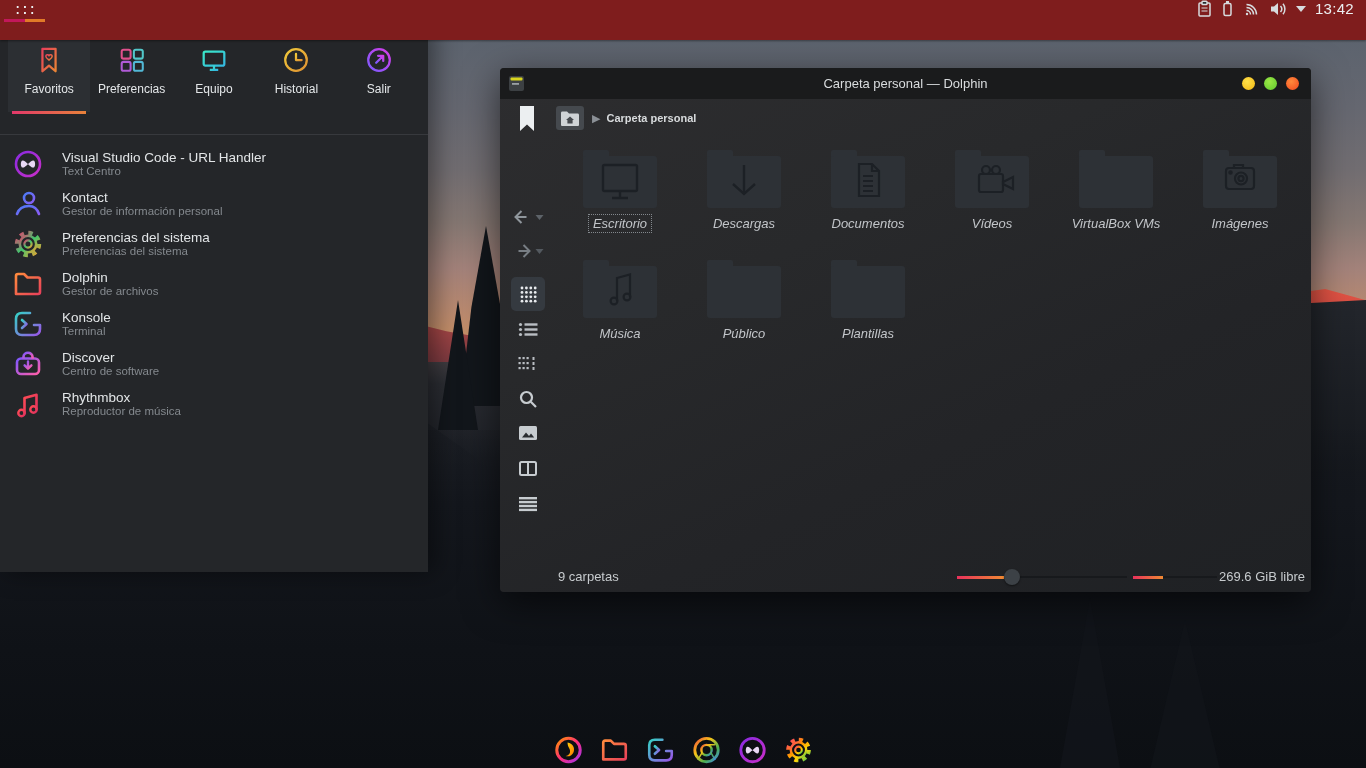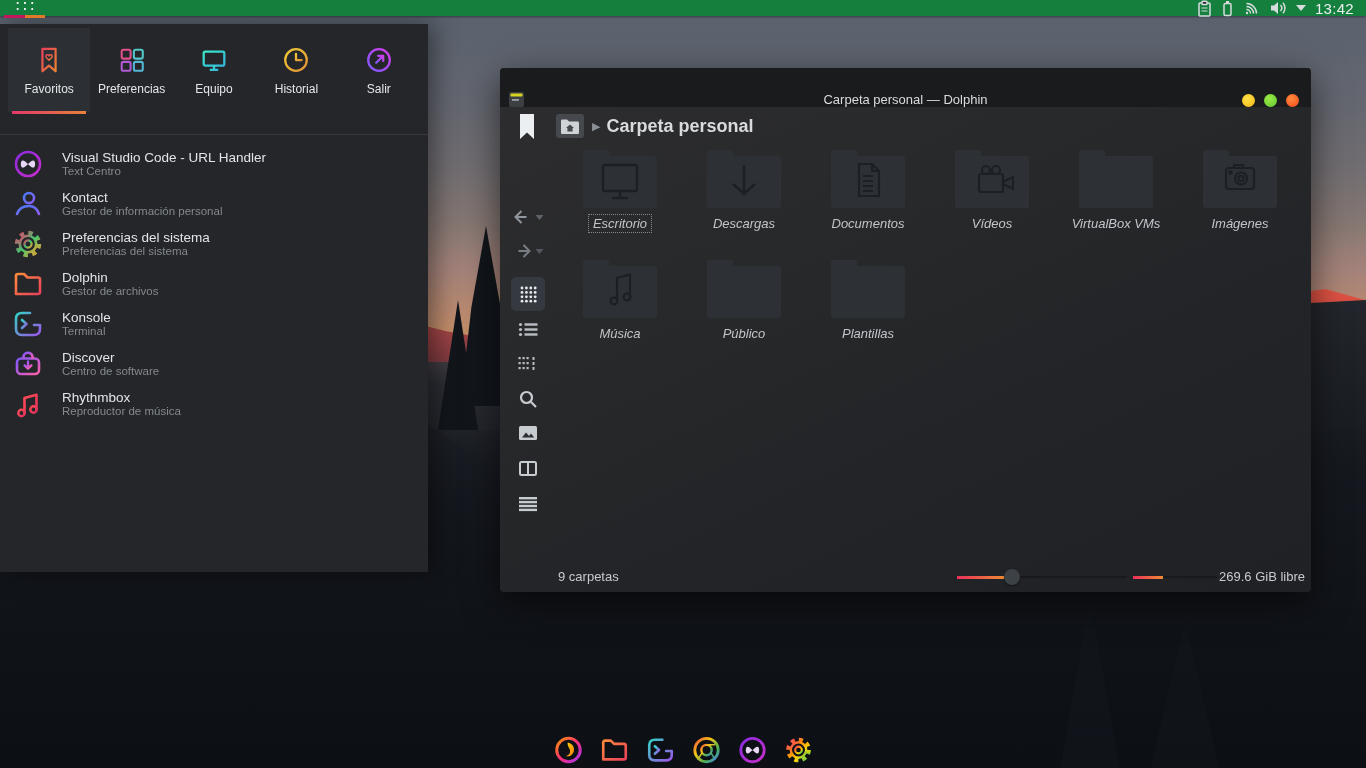--- a/index.html
+++ b/index.html
@@ -21,22 +21,22 @@
     background:linear-gradient(180deg,#23262c,#15181d 40%,#101318);
     clip-path:polygon(0 14%,30% 6%,60% 2%,100% 0,100% 100%,0 100%);}
   .forest{position:absolute;left:0;right:0;top:430px;bottom:0;
     background:linear-gradient(180deg,rgba(22,25,31,.2) 0%,#14171d 22%,#0f1217 65%,#0c0f13 100%);}
   .tree{position:absolute;background:#12161b;}
   .t1{left:460px;top:226px;width:52px;height:180px;clip-path:polygon(50% 0,78% 45%,100% 100%,0 100%,22% 45%);}
   .t2{left:438px;top:300px;width:40px;height:130px;clip-path:polygon(50% 0,100% 100%,0 100%);}
   .t3{left:1060px;top:598px;width:60px;height:170px;clip-path:polygon(50% 0,100% 100%,0 100%);opacity:.7;}
   .t4{left:1150px;top:620px;width:70px;height:150px;clip-path:polygon(50% 0,100% 100%,0 100%);opacity:.6;}
   
-  #panel{position:absolute;left:0;top:0;width:1366px;height:16px;background:#15803d;z-index:60;
-    display:flex;align-items:center;box-shadow:0 1px 2px rgba(0,0,0,.4);}
+  #panel{position:absolute;left:0;top:0;width:1366px;height:40px;background:#7f1d1d;z-index:60;
+    display:flex;align-items:flex-start;box-shadow:0 1px 2px rgba(0,0,0,.4);}
   #launcher{position:relative;width:46px;height:24px;cursor:pointer;}
   #launcher .dots{position:absolute;left:13px;top:3px;width:22px;height:15px;
     background-image:radial-gradient(circle,#eceff1 1.3px,transparent 1.4px);
     background-size:7.3px 6px;background-position:1px 1px;}
   #launcher .ul-a{position:absolute;left:4px;bottom:2px;width:21px;height:3px;background:#c2185b;}
   #launcher .ul-b{position:absolute;left:25px;bottom:2px;width:20px;height:3px;background:#e07a28;}
   #tray{margin-left:auto;display:flex;align-items:center;gap:9px;padding-right:12px;}
   #tray svg{display:block;}
   #clock{font-size:15px;color:#eceff1;letter-spacing:.3px;}
   
@@ -60,34 +60,34 @@
     box-shadow:0 0 0 1.5px rgba(200,220,225,.28);cursor:pointer;}
   #username{position:absolute;left:88px;top:10px;font-size:17px;color:#dde0e3;}
   #searchbox{position:absolute;left:88px;top:33px;width:302px;height:24px;background:#1c1f22;
     border:1px solid #5c4040;border-radius:2px;color:#b9bec3;font-size:13px;padding:0 7px;outline:none;
     font-family:"Liberation Sans",sans-serif;}
   #searchbox::placeholder{color:#787e84;}
   
   #win{position:absolute;left:500px;top:68px;width:811px;height:524px;border-radius:4px;overflow:hidden;
     z-index:40;box-shadow:0 10px 36px rgba(0,0,0,.6);
     background:linear-gradient(155deg,#2d2d2f 0%,#28292b 35%,#232427 65%,#1f2124 100%);}
-  #titlebar{position:relative;height:39px;background:#1a1b1c;display:flex;align-items:flex-end;text-decoration:underline;}
+  #titlebar{position:relative;height:31px;background:#1a1b1c;display:flex;align-items:center;text-decoration:underline;}
   #titlebar .wicon{margin-left:9px;}
   #wtitle{position:absolute;left:0;right:0;text-align:center;font-size:13px;color:#d9dcde;}
   #wbtns{margin-left:auto;display:flex;gap:9px;padding-right:12px;z-index:2;}
   .wbtn{width:13px;height:13px;border-radius:50%;cursor:pointer;}
   .wb-y{background:radial-gradient(circle at 40% 35%,#ffe14a,#f2b712);}
   .wb-g{background:radial-gradient(circle at 40% 35%,#9be845,#5fc92e);}
   .wb-o{background:radial-gradient(circle at 40% 35%,#ff8a3c,#f4481d);}
   #toolbar{position:relative;height:38px;display:flex;align-items:center;}
   #bm{margin-left:20px;cursor:pointer;}
   #homebtn{margin-left:22px;width:28px;height:24px;background:#45494e;border-radius:3px;
     display:flex;align-items:center;justify-content:center;cursor:pointer;}
   #crumb-sep{margin:0 6px 0 8px;color:#8b9096;font-size:11px;}
-  #crumb{font-size:18px;font-weight:bold;color:#d8dbdd;cursor:pointer;}
+  #crumb{font-size:11px;font-weight:bold;color:#d8dbdd;cursor:pointer;}
   #sidebar{position:absolute;left:0;top:63px;width:56px;bottom:30px;display:flex;flex-direction:column;align-items:center;}
   .sb{position:absolute;left:50%;transform:translateX(-50%);cursor:pointer;display:flex;align-items:center;}
   .sb-grid{width:34px;height:34px;background:#353a40;border-radius:5px;justify-content:center;}
   
   #fgrid{position:absolute;left:58px;top:80px;display:grid;grid-template-columns:repeat(6,124px);grid-auto-rows:110px;}
   .tile{display:flex;flex-direction:column;align-items:center;cursor:pointer;font-style:italic;}
   .flabel{margin-top:4px;font-size:13px;color:#c2c5c9;padding:1px 4px;border:1px dotted transparent;}
   .flabel.sel{border-color:#83888d;}
   
   #statusbar{position:absolute;left:0;bottom:0;width:100%;height:30px;}

